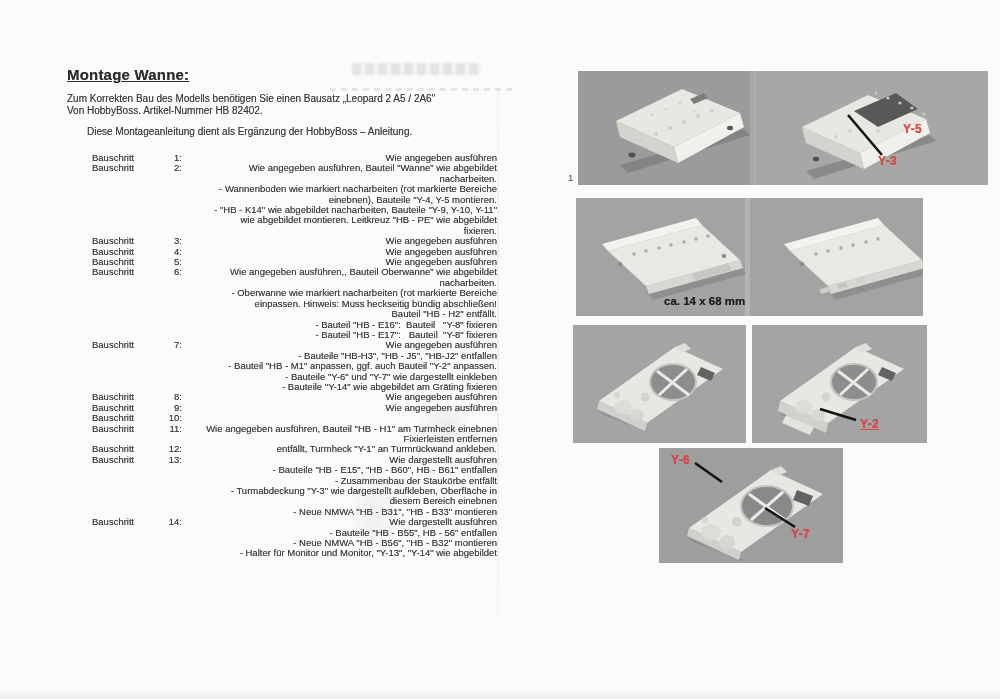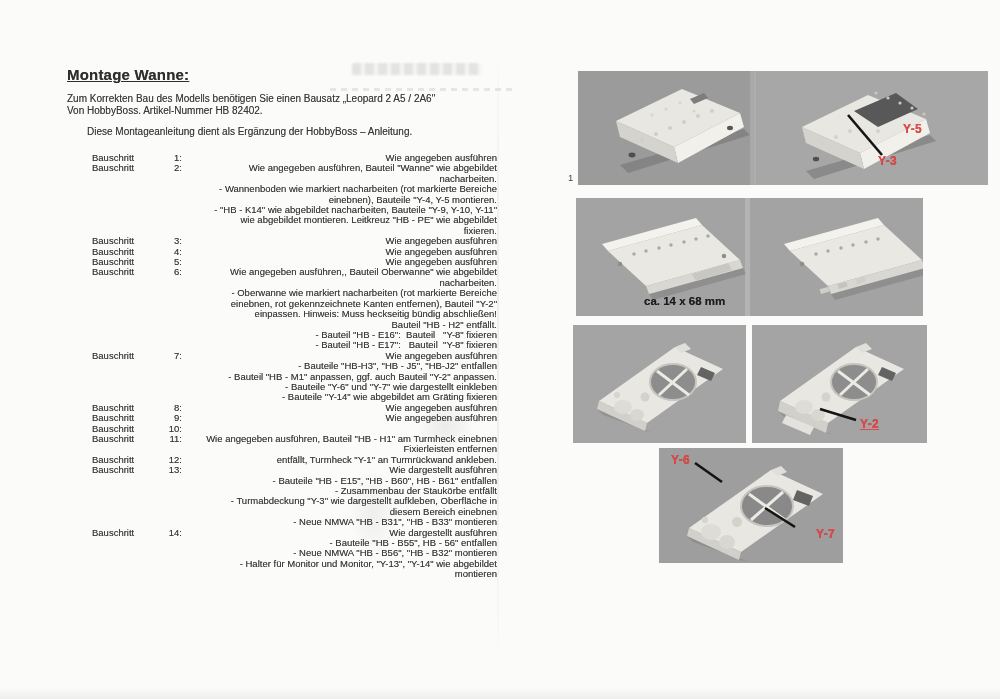--- a/index.html
+++ b/index.html
@@ -158,21 +158,20 @@
         </div>
         <div class="step">
           <div class="step-label">
             <span>Bauschritt</span>
             <span>6:</span>
           </div>
           <div class="step-body">
             <div>Wie angegeben ausführen,, Bauteil Oberwanne" wie abgebildet</div>
             <div>nacharbeiten.</div>
             <div>- Oberwanne wie markiert nacharbeiten (rot markierte Bereiche</div>
-            <div>  einebnen, rot gekennzeichnete Kanten entfernen), Bauteil "Y-2"</div>
             <div>  einpassen. Hinweis: Muss heckseitig bündig abschließen!</div>
             <div>  Bauteil "HB - H2" entfällt.</div>
             <div>- Bauteil "HB - E16":  Bauteil   "Y-8" fixieren</div>
             <div>- Bauteil "HB - E17":   Bauteil  "Y-8" fixieren</div>
           </div>
         </div>
         <div class="step">
           <div class="step-label">
             <span>Bauschritt</span>
             <span>7:</span>
@@ -245,21 +244,20 @@
         <div class="step">
           <div class="step-label">
             <span>Bauschritt</span>
             <span>14:</span>
           </div>
           <div class="step-body">
             <div>Wie dargestellt ausführen</div>
             <div>- Bauteile "HB - B55", HB - 56" entfallen</div>
             <div>- Neue NMWA "HB - B56", "HB - B32" montieren</div>
             <div>- Halter für Monitor und Monitor, "Y-13", "Y-14" wie abgebildet</div>
-            <div>  montieren</div>
           </div>
         </div>
       </div>
   </div>
 
   <div>
 
     <div class="fig-num">1</div>
 
     <div class="photo" style="left:578px;top:71px;">
@@ -336,21 +334,21 @@
         <circle cx="265" cy="50" r="1.7" fill="#a9a8a2"></circle>
           <circle cx="277" cy="47" r="1.7" fill="#a9a8a2"></circle>
         <circle cx="290" cy="44" r="1.7" fill="#a9a8a2"></circle>
           <circle cx="302" cy="41" r="1.7" fill="#a9a8a2"></circle>
         <circle cx="226" cy="66" r="2.2" fill="#8f8e86"></circle>
         <rect x="244" y="90" width="9" height="5" fill="#cfcec8" transform="rotate(-16 248 92)"></rect>
         <rect x="262" y="85" width="9" height="5" fill="#c4c3bd" transform="rotate(-16 266 87)"></rect>
         <rect x="280" y="80" width="9" height="5" fill="#cfcec8" transform="rotate(-16 284 82)"></rect>
       </svg>
     </div>
-    <div class="dim-label" style="left:644px;top:295px;">ca. 14 x 68 mm</div>
+    <div class="dim-label" style="left:664px;top:295px;">ca. 14 x 68 mm</div>
 
     <div class="photo" style="left:573px;top:325px;">
       <svg width="173" height="118" viewBox="0 0 173 118">
         <rect x="0" y="0" width="173" height="118" fill="#a4a4a4"></rect>
         <polygon points="24,84 72,106 80,108 30,90" fill="#7a7a7a" opacity=".4"></polygon>
         <polygon points="26,76 102,22 150,44 74,98" fill="#e9e7e1"></polygon>
         <polygon points="26,76 74,98 72,106 24,84" fill="#d2d0ca"></polygon>
         <polygon points="102,22 112,18 118,24 108,28" fill="#e0dfd9"></polygon>
         <ellipse cx="100" cy="57" rx="23" ry="18" fill="#8d8d8d" stroke="#c6c4be" stroke-width="2"></ellipse>
         <line x1="84" y1="46" x2="116" y2="70" stroke="#eceae4" stroke-width="3"></line>
@@ -395,16 +393,16 @@
         <polygon points="138,42 154,48 150,58 134,52" fill="#636363"></polygon>
         <ellipse cx="52" cy="84" rx="10" ry="8" fill="#dedcd6"></ellipse>
         <ellipse cx="68" cy="94" rx="8" ry="7" fill="#d9d7d1"></ellipse>
         <circle cx="78" cy="74" r="5" fill="#d4d2cc"></circle>
         <circle cx="46" cy="72" r="3.2" fill="#d7d5cf"></circle>
         <line x1="36" y1="15" x2="63" y2="34" stroke="#141414" stroke-width="2.6"></line>
         <line x1="106" y1="60" x2="136" y2="79" stroke="#141414" stroke-width="2.6"></line>
       </svg>
     </div>
     <div class="photo-label" style="left:671px;top:453px;">Y-6</div>
-    <div class="photo-label" style="left:816px;top:527px;">Y-7</div>
+    <div class="photo-label" style="left:791px;top:527px;">Y-7</div>
 
   </div>
 </div>
 
 </body></html>

